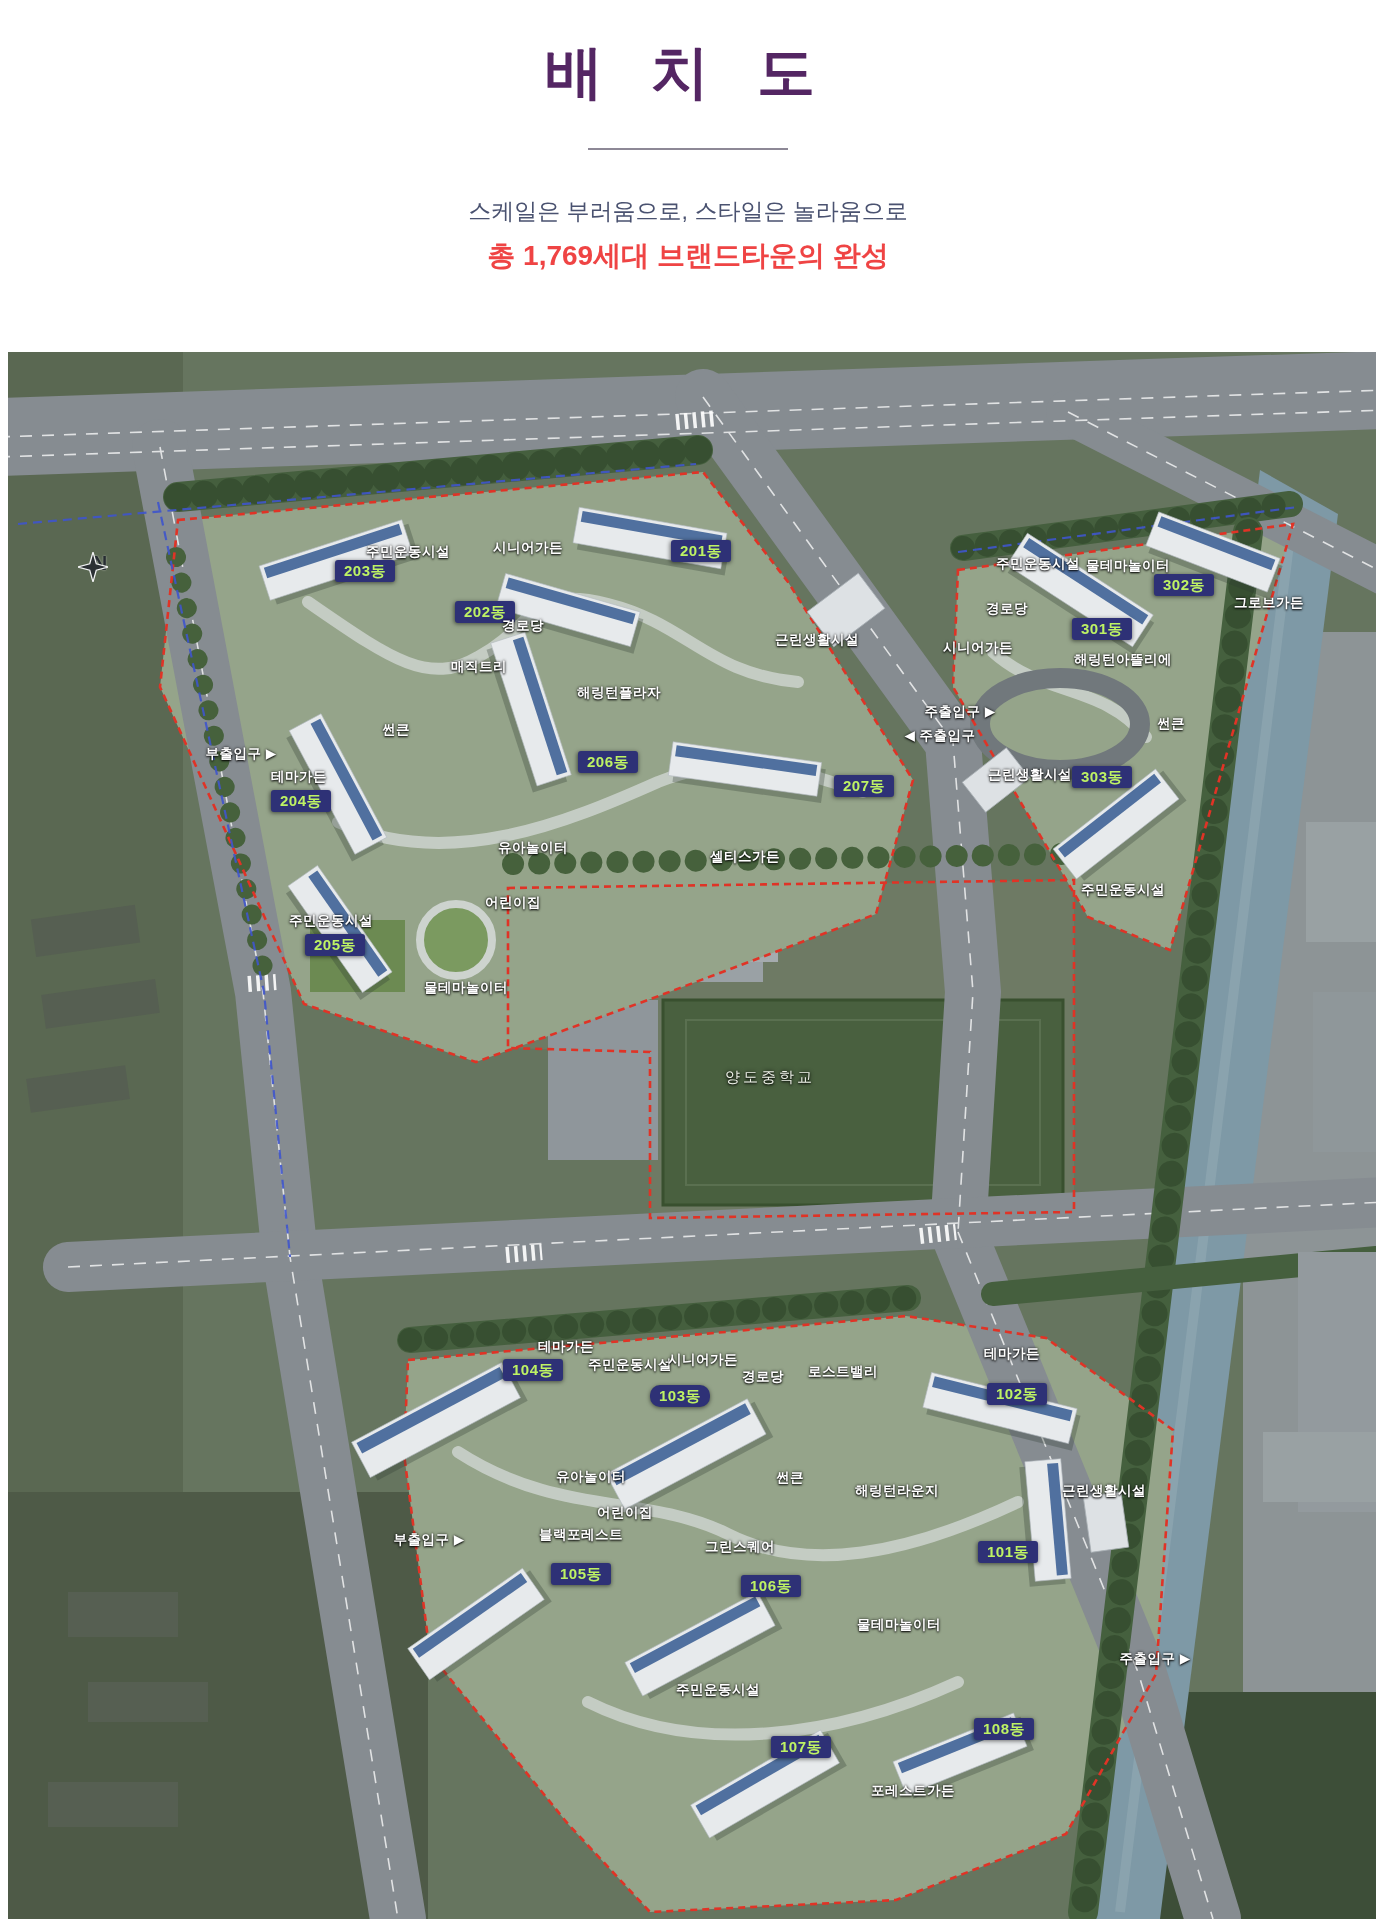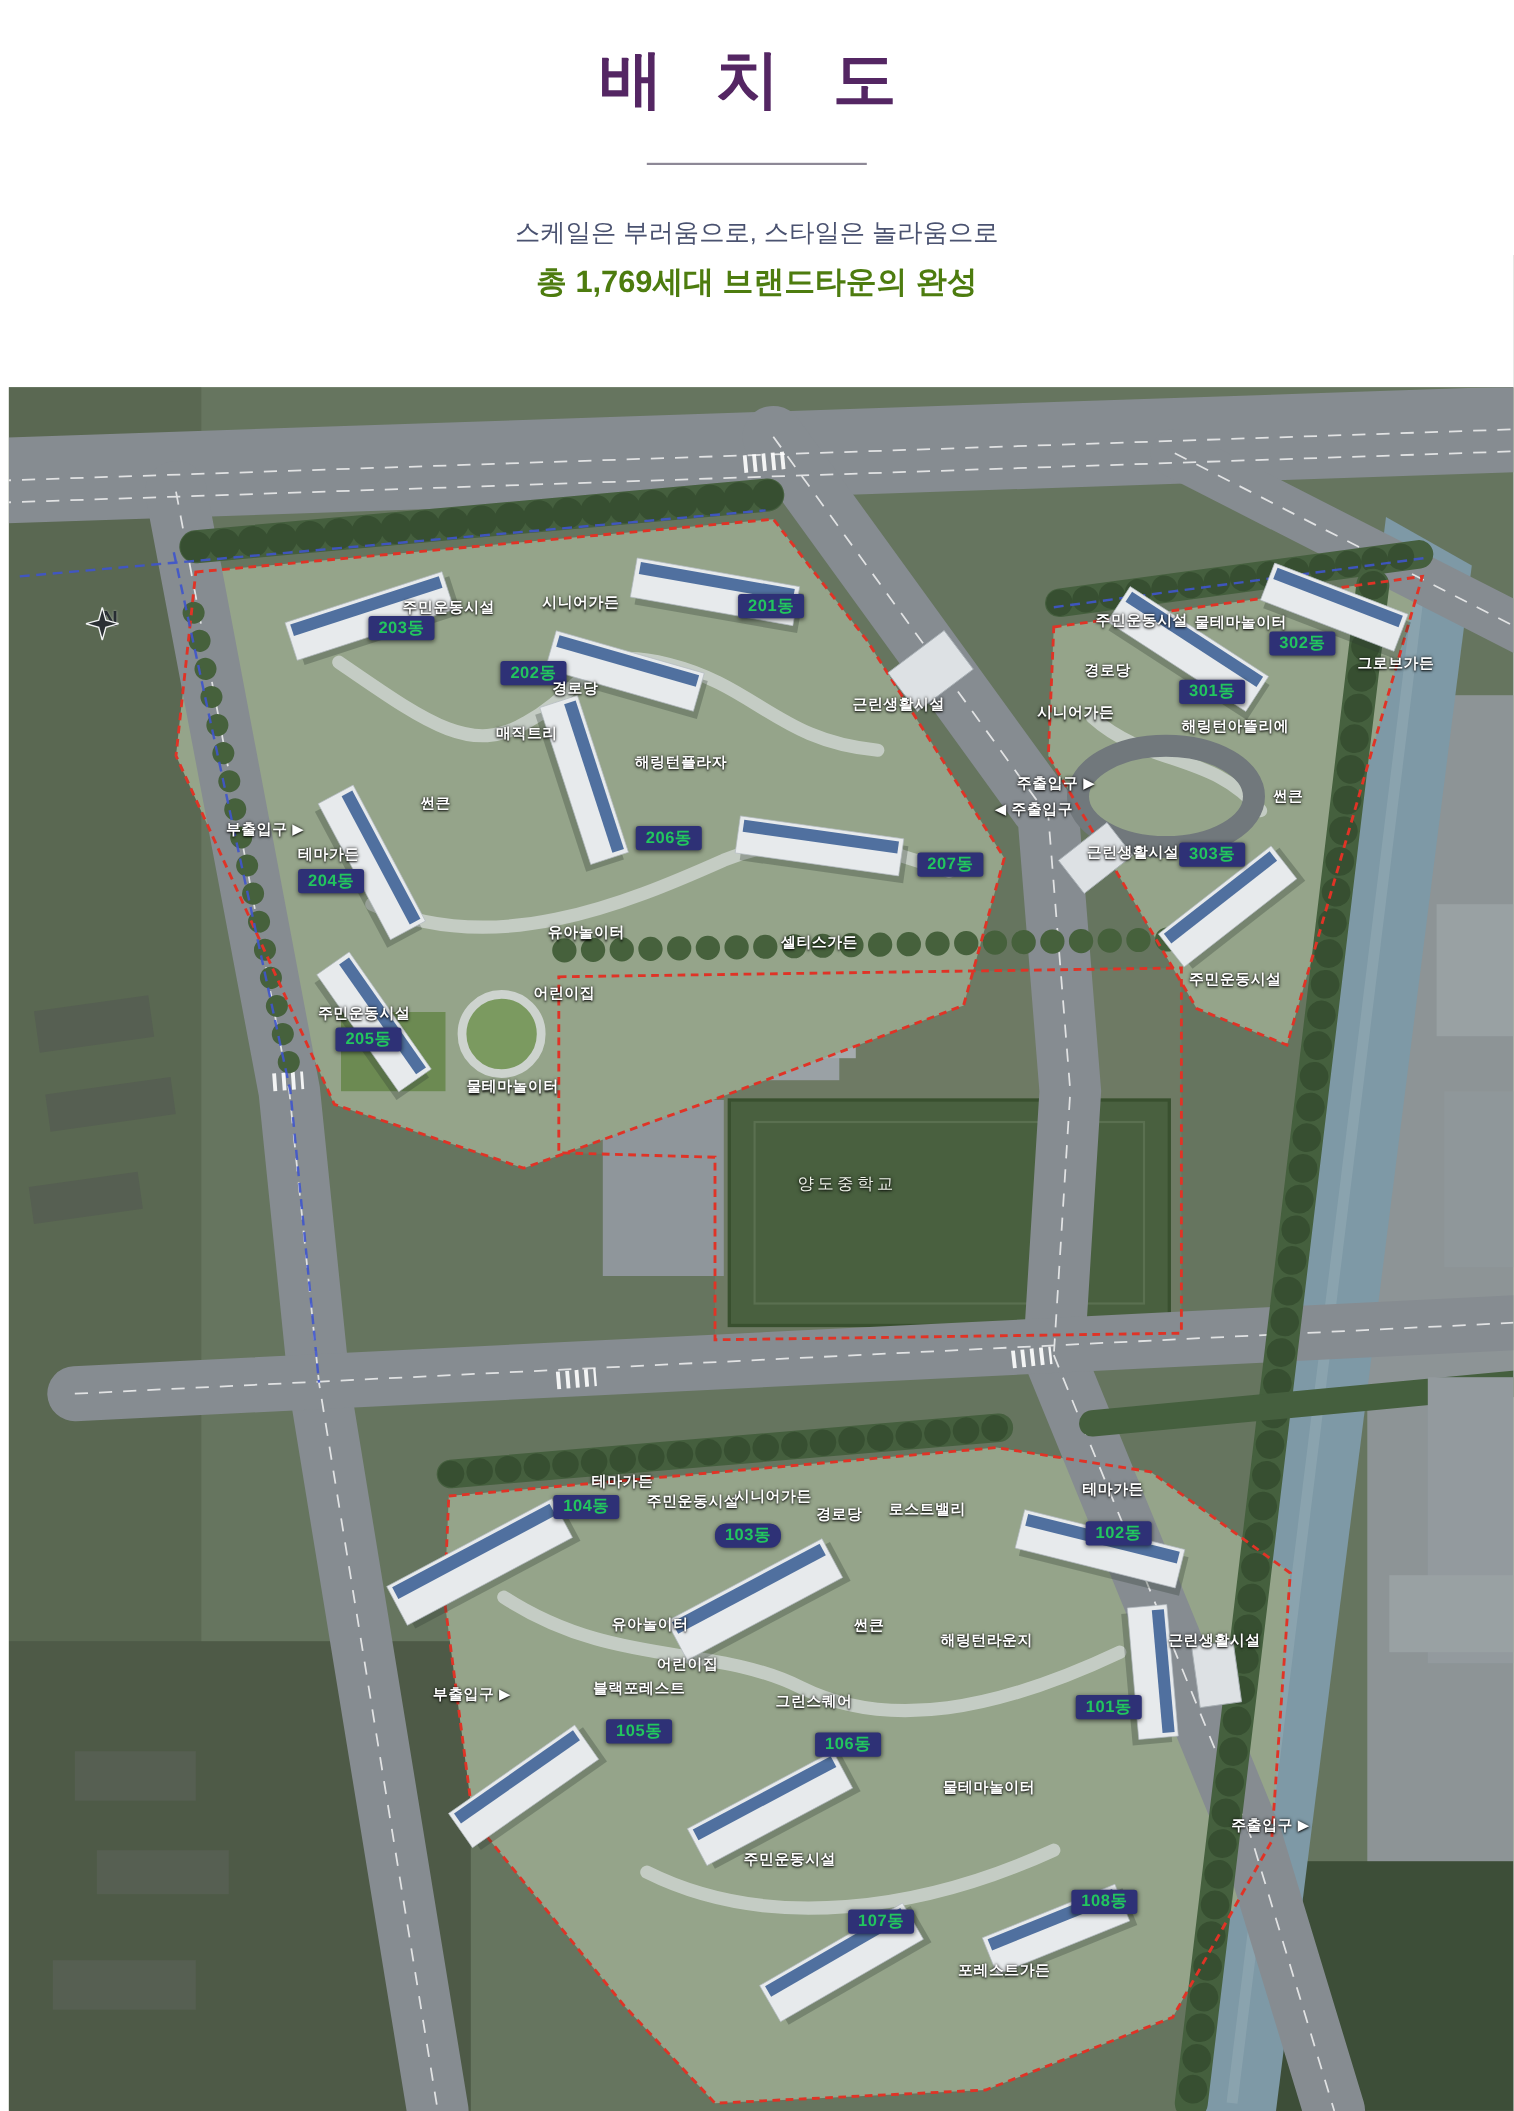--- a/index.html
+++ b/index.html
@@ -3,33 +3,33 @@
 <meta charset="utf-8">
 <style>
   html,body{margin:0;padding:0;background:#ffffff;}
   body{width:1376px;font-family:"Liberation Sans","DejaVu Sans",sans-serif;}
 
   
   .hero{height:352px;text-align:center;box-sizing:border-box;padding-top:30px;}
   .hero-title{font-size:58px;font-weight:700;letter-spacing:16px;color:#542663;margin:4px;}
   .hero-divider{width:200px;height:0;border-top:2px solid #8d8896;margin:36px auto 0;}
   .hero-sub1{font-size:23px;color:#4a5270;margin:46px 0 0;font-weight:400;}
-  .hero-sub2{font-size:28px;color:#4d7c0f;margin:10px 0 0;font-weight:800;}
+  .hero-sub2{font-size:28px;color:#ef4444;margin:10px 0 0;font-weight:800;}
 
   
   .map-wrap{position:relative;width:1368px;height:1567px;margin:0 0 0 8px;overflow:hidden;background:#66755f;}
   .map-wrap svg{position:absolute;left:0;top:0;}
   .map-labels{position:absolute;left:0;top:0;width:100%;height:100%;padding-left:28px;}
 
   .lbl{position:absolute;transform:translate(-50%,-50%);white-space:nowrap;line-height:1;}
   .lbl-place{font-size:13.5px;font-weight:700;color:#ffffff;
              text-shadow:0 0 3px rgba(0,0,0,.9),0 1px 2px rgba(0,0,0,.9);letter-spacing:.5px;}
   .lbl-entrance{font-size:13.5px;font-weight:700;color:#ffffff;
              text-shadow:0 0 3px rgba(0,0,0,.9),0 1px 2px rgba(0,0,0,.9);letter-spacing:.5px;}
-  .lbl-dong{font-size:15px;font-weight:700;color:#22c55e;background:#2e3176;
+  .lbl-dong{font-size:15px;font-weight:700;color:#bef264;background:#2e3176;
             padding:3px 9px 4px;border-radius:3px;box-shadow:0 1px 4px rgba(0,0,0,.55);letter-spacing:.5px;text-align:center;}
   .lbl-school{font-size:15px;font-weight:400;color:#eef1e8;letter-spacing:3px;
             text-shadow:0 0 4px rgba(0,0,0,.9),0 1px 2px rgba(0,0,0,.9);}
 
   .compass{position:absolute;left:70px;top:200px;width:44px;text-align:center;}
   .compass-n{font-size:20px;font-weight:800;color:#272d32;text-shadow:0 0 2px rgba(255,255,255,.55);}
 </style>
 </head>
 <body>
 

